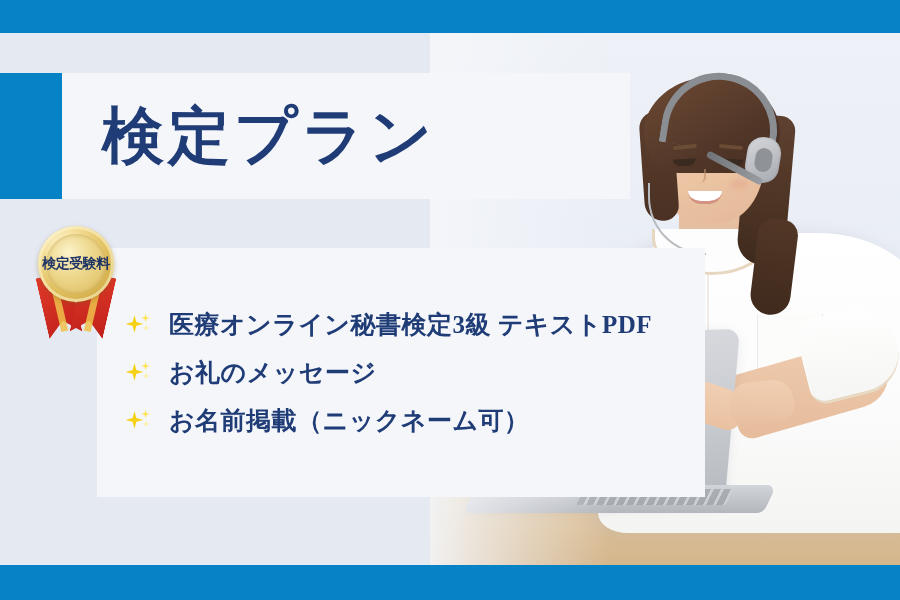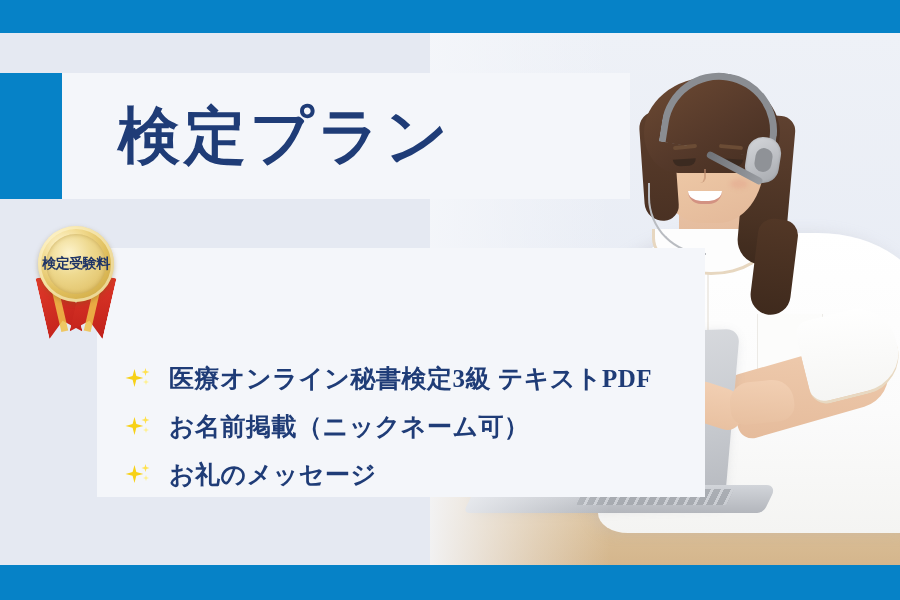--- a/index.html
+++ b/index.html
@@ -220,40 +220,40 @@
   }
   .accent-block {
     position:absolute; left:0; top:73px; width:62px; height:126px;
     background:#0682c7;
   }
 
   
   .title-panel {
     position:absolute; left:62px; top:73px; width:568px; height:126px;
     background:#f4f6fa;
-    display:flex; align-items:center;padding-left:16px;
+    display:flex; align-items:center;
   }
   .title-text {
     margin-left:40px;
     font-family:"Liberation Serif","DejaVu Serif",serif;
     font-weight:700;
     font-size:62px;
     letter-spacing:4px;
     color:#1f3c77;
     line-height:1;
   }
 
   
   .content-panel {
     position:absolute; left:97px; top:248px; width:608px; height:249px;
     background:#f4f6fa;
   }
   .feature-list {
     position:absolute; left:0; top:0; width:100%; height:100%;
-    display:flex; flex-direction:column; justify-content:flex-end;
+    display:flex; flex-direction:column; justify-content:center;
     padding:6px 16px 6px 26px;
     gap:15px;
   }
   .feature-row {
     display:flex; align-items:center; gap:16px;
   }
   .feature-label {
     font-family:"Liberation Serif","DejaVu Serif",serif;
     font-weight:700;
     font-size:25px;
@@ -375,32 +375,32 @@
 
 
       <div class="feature-row">
         <span class="sparkle">
           <svg viewBox="0 0 30 30" width="30" height="30" aria-hidden="true">
             <path d="M11.5 5 L13.3 12.1 L20.4 14 L13.3 15.8 L11.5 23 L9.6 15.8 L2.5 14 L9.6 12.1 Z" fill="#f7d117"></path>
             <path d="M22.5 4 L23.4 7.1 L26.5 8 L23.4 8.9 L22.5 12 L21.6 8.9 L18.5 8 L21.6 7.1 Z" fill="#ffe14d"></path>
             <path d="M23 15 L23.7 17.3 L26 18 L23.7 18.7 L23 21 L22.3 18.7 L20 18 L22.3 17.3 Z" fill="#fff08a"></path>
           </svg>
         </span>
-        <span class="feature-label">お名前掲載（ニックネーム可）</span>
+        <span class="feature-label">お礼のメッセージ</span>
       </div>
 
       <div class="feature-row">
         <span class="sparkle">
           <svg viewBox="0 0 30 30" width="30" height="30" aria-hidden="true">
             <path d="M11.5 5 L13.3 12.1 L20.4 14 L13.3 15.8 L11.5 23 L9.6 15.8 L2.5 14 L9.6 12.1 Z" fill="#f7d117"></path>
             <path d="M22.5 4 L23.4 7.1 L26.5 8 L23.4 8.9 L22.5 12 L21.6 8.9 L18.5 8 L21.6 7.1 Z" fill="#ffe14d"></path>
             <path d="M23 15 L23.7 17.3 L26 18 L23.7 18.7 L23 21 L22.3 18.7 L20 18 L22.3 17.3 Z" fill="#fff08a"></path>
           </svg>
         </span>
-        <span class="feature-label">お礼のメッセージ</span>
+        <span class="feature-label">お名前掲載（ニックネーム可）</span>
       </div>
 
     </div>
   </div>
 
   <div class="badge">
     <div class="ribbon-l"></div>
     <div class="ribbon-r"></div>
     <div class="ribbon-stripe-l"></div>
     <div class="ribbon-stripe-r"></div>

